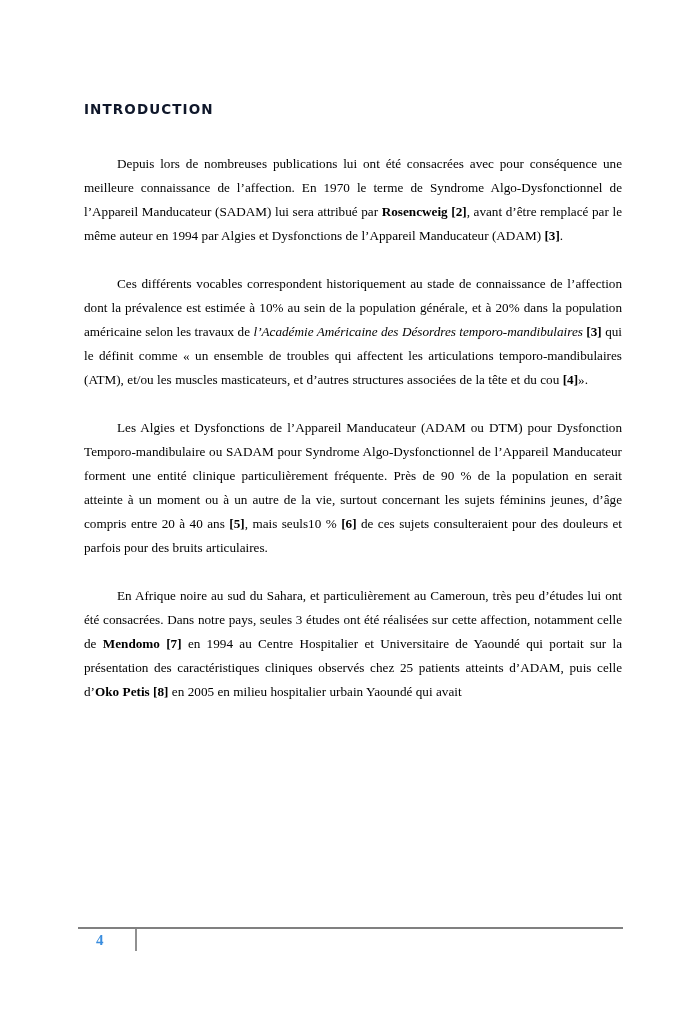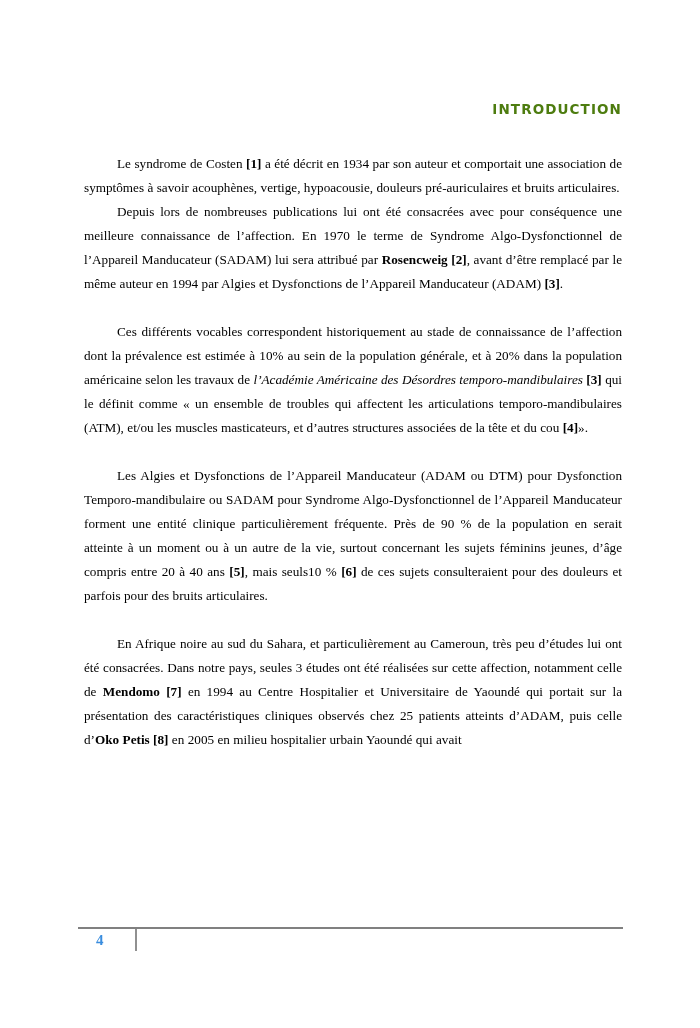--- a/index.html
+++ b/index.html
@@ -24,26 +24,26 @@
     height: 1028px;
     background: #ffffff;
   }
 
   
   .doc-title {
     position: absolute;
     left: 84px;
     top: 100px;
     width: 538px;
-    text-align: right;
+    text-align: left;
     font-family: "DejaVu Sans", "Liberation Sans", sans-serif;
     font-size: 13.5px;
     font-weight: 600;
     letter-spacing: 1.1px;
-    color: #4d7c0f;
+    color: #0f172a;
     line-height: 18px;
   }
 
   
   .body-area {
     position: absolute;
     left: 84px;
     top: 152px;
     width: 538px;
   }
@@ -101,21 +101,20 @@
   }
 </style>
 </head>
 <body>
 
 <div class="page">
 
   <div class="doc-title">INTRODUCTION</div>
 
   <div class="body-area" id="body-area">
-      <p class="para"><span>Le syndrome de Costen </span><b class="ref">[1]</b><span>  a été décrit en 1934 par son auteur et comportait une association de symptômes à savoir acouphènes, vertige, hypoacousie, douleurs pré-auriculaires et bruits articulaires.</span></p>
       <p class="para"><span>Depuis lors de nombreuses publications lui ont été consacrées avec pour conséquence une meilleure connaissance de l’affection. En 1970 le terme de Syndrome Algo-Dysfonctionnel de l’Appareil Manducateur (SADAM) lui sera attribué par </span><b class="ref">Rosencweig [2]</b><span>, avant d’être remplacé par le même auteur en 1994 par Algies et Dysfonctions de l’Appareil Manducateur (ADAM) </span><b class="ref">[3]</b><span>.</span></p>
       <p class="para gap-before"><span>Ces différents vocables correspondent historiquement au stade de connaissance de l’affection dont la prévalence est estimée à 10% au sein de la population générale, et à 20% dans la population américaine selon les travaux de </span><i class="ital">l’Académie Américaine des Désordres temporo-mandibulaires</i><span> </span><b class="ref">[3]</b><span> qui le définit comme « un ensemble de troubles qui affectent les articulations temporo-mandibulaires (ATM), et/ou les muscles masticateurs, et d’autres structures associées de la tête et du cou </span><b class="ref">[4]</b><span>».</span></p>
       <p class="para gap-before"><span>Les Algies et Dysfonctions de l’Appareil Manducateur (ADAM ou DTM) pour Dysfonction Temporo-mandibulaire ou SADAM pour Syndrome Algo-Dysfonctionnel de l’Appareil Manducateur forment une entité clinique particulièrement fréquente. Près de 90 % de la population en serait atteinte à un moment ou à un autre de la vie, surtout concernant les sujets féminins jeunes, d’âge compris entre 20 à 40 ans </span><b class="ref">[5]</b><span>, mais seuls10 % </span><b class="ref">[6]</b><span> de ces sujets consulteraient pour des douleurs et parfois pour des bruits articulaires.</span></p>
       <p class="para gap-before"><span>En Afrique noire au sud du Sahara, et particulièrement au Cameroun, très peu d’études lui ont été consacrées. Dans notre pays, seules 3 études ont été réalisées sur cette affection, notamment celle de </span><b class="ref">Mendomo [7]</b><span> en 1994 au Centre Hospitalier et Universitaire de Yaoundé qui portait sur la présentation des caractéristiques cliniques observés chez 25 patients atteints d’ADAM,  puis  celle d’</span><b class="ref">Oko Petis [8]</b><span> en 2005 en milieu hospitalier urbain Yaoundé qui avait</span></p>
     </div>
 
   <div class="footer">
     <div class="footer-rule"></div>
     <div class="footer-tick"></div>
     <div class="page-number">4</div>

